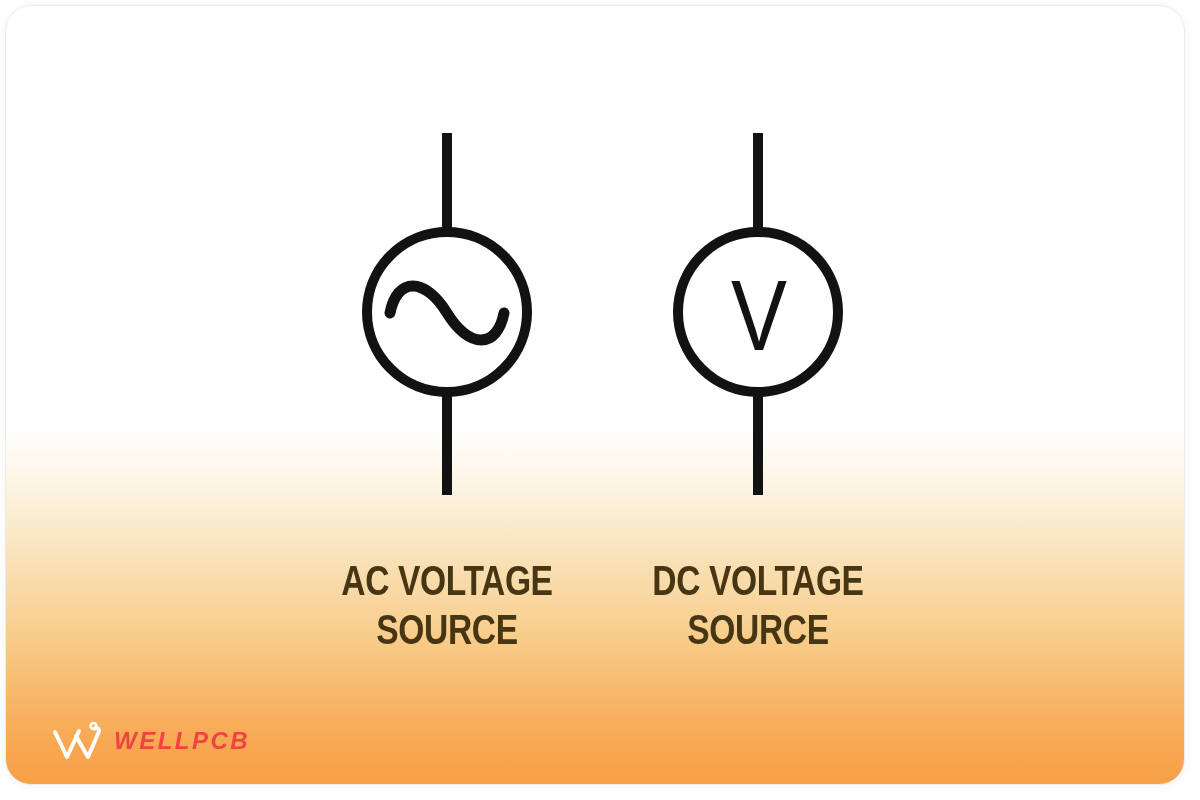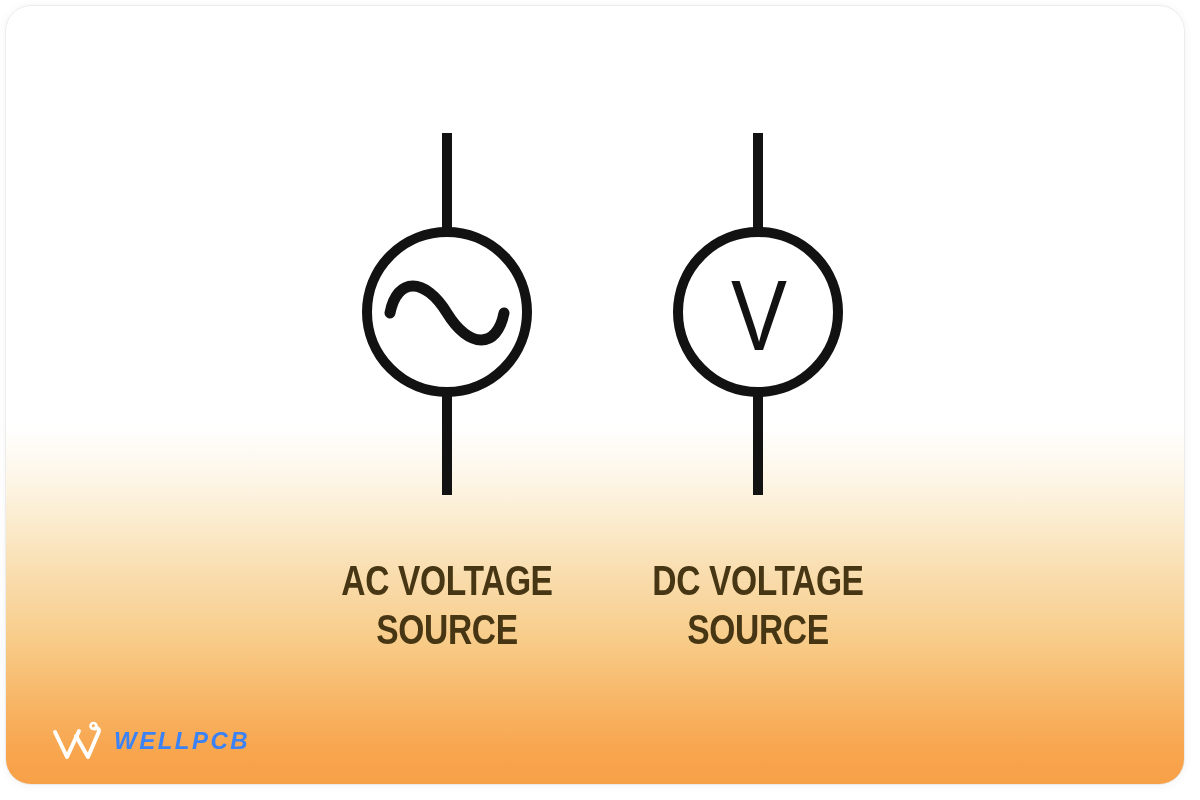--- a/index.html
+++ b/index.html
@@ -49,21 +49,21 @@
   .label.dc { left: 588px; }
 
   .logo {
     position: absolute;
     left: 52px; top: 721px;
     display: flex;
     align-items: center;
     gap: 10px;
   }
   .logo-text {
-    color: #3b82f6;
+    color: #ef4444;
     font-size: 24px;
     font-weight: 700;
     font-style: italic;
     letter-spacing: 2.5px;
     padding-bottom: 2px;
     white-space: nowrap;
   }
 </style>
 </head>
 <body>

